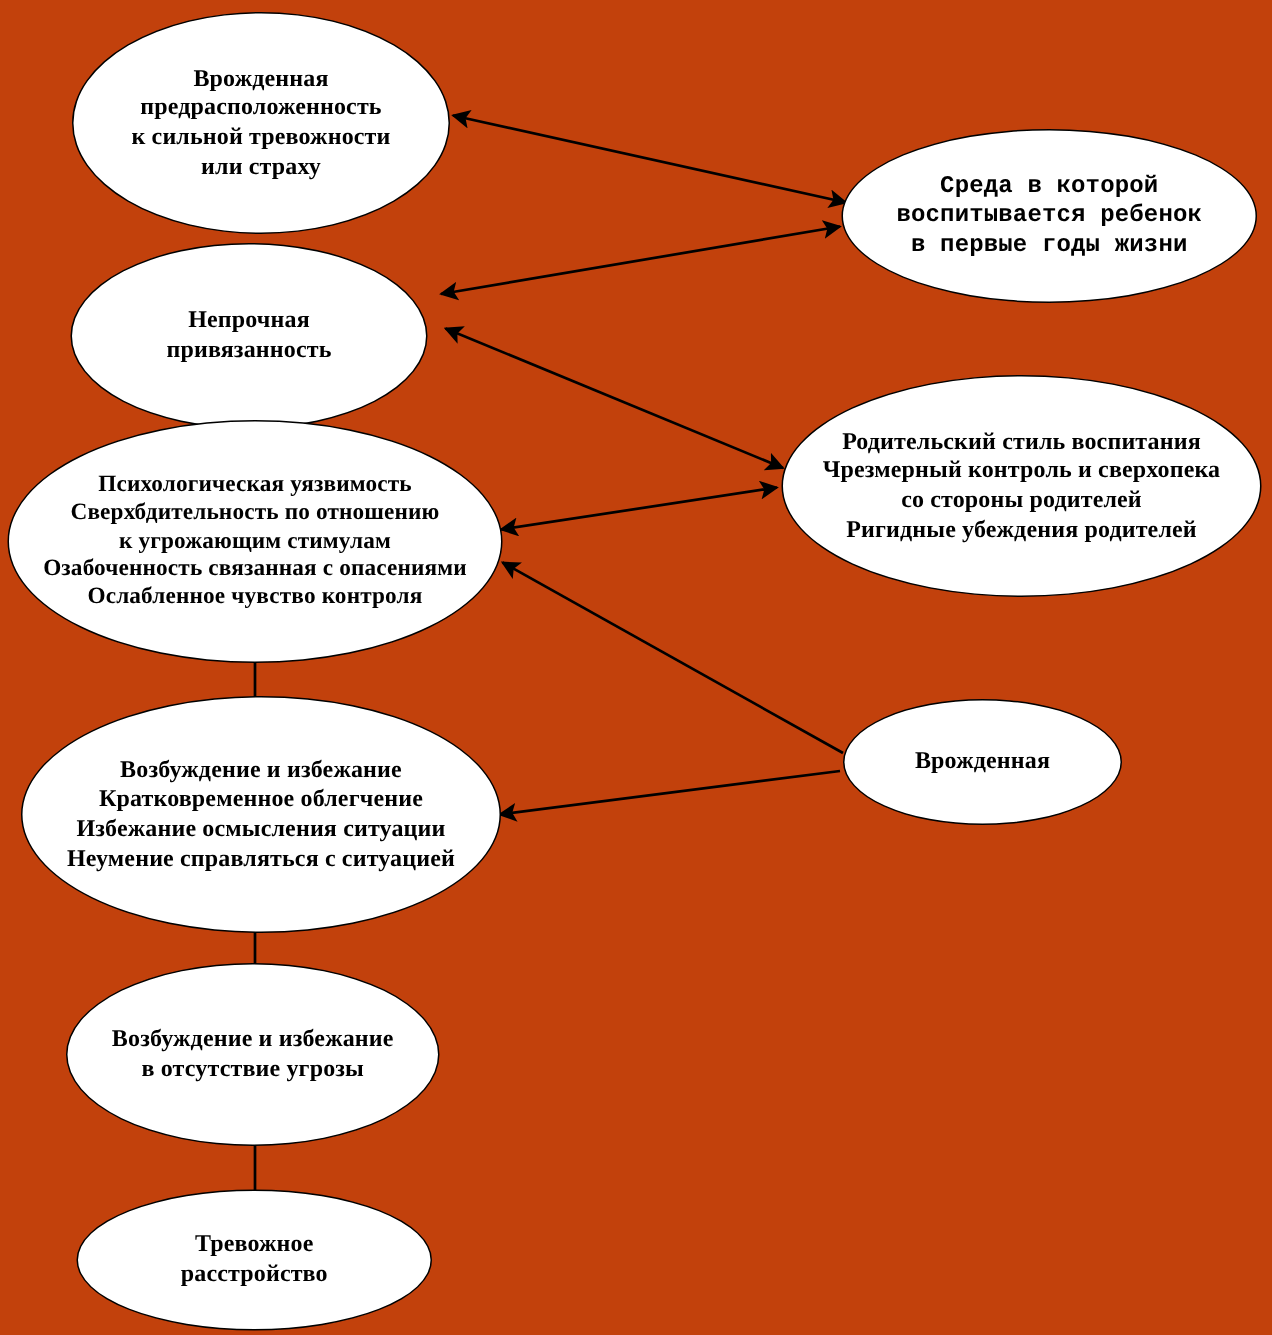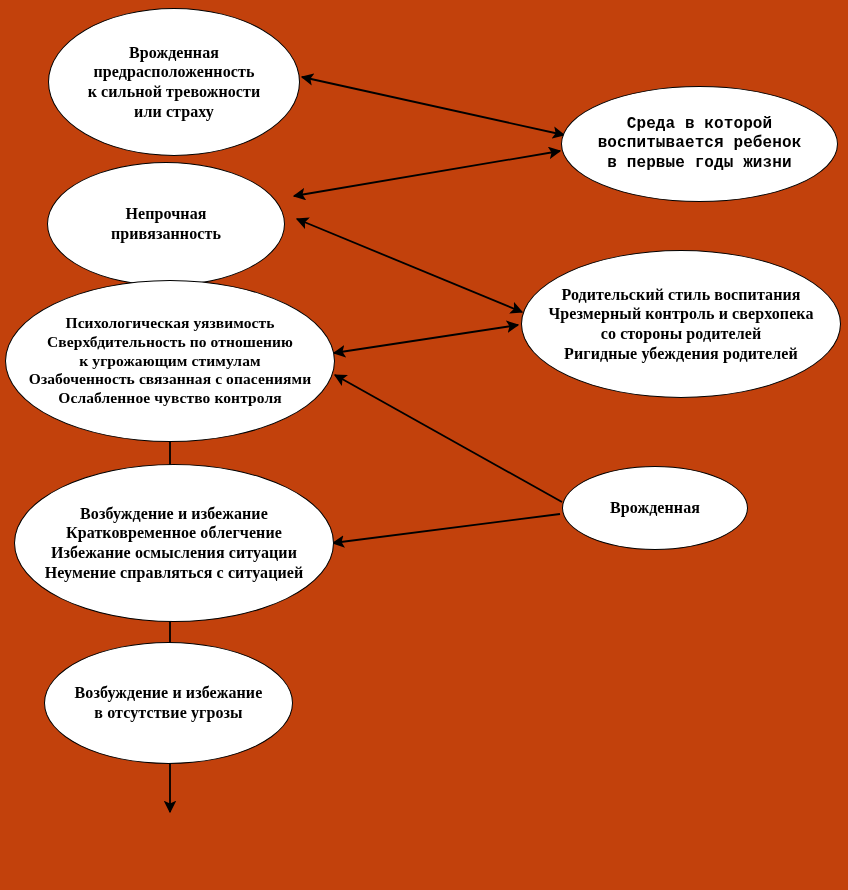--- a/index.html
+++ b/index.html
@@ -116,14 +116,18 @@
 
   <div class="node fs-16" style="left: 562px; top: 466px; width: 186px; height: 84px;">
     <span class="node-text">Врожденная</span>
   </div>
 
   <div class="node fs-16" style="left: 44px; top: 642px; width: 249px; height: 122px;">
     <span class="node-text">Возбуждение и избежание
 в отсутствие угрозы</span>
   </div>
 
+  <div class="node fs-16" style="left: 51px; top: 793px; width: 237px; height: 94px;">
+    <span class="node-text">Тревожное
+расстройство</span>
+  </div>
 
 </div>
 
 </body></html>

